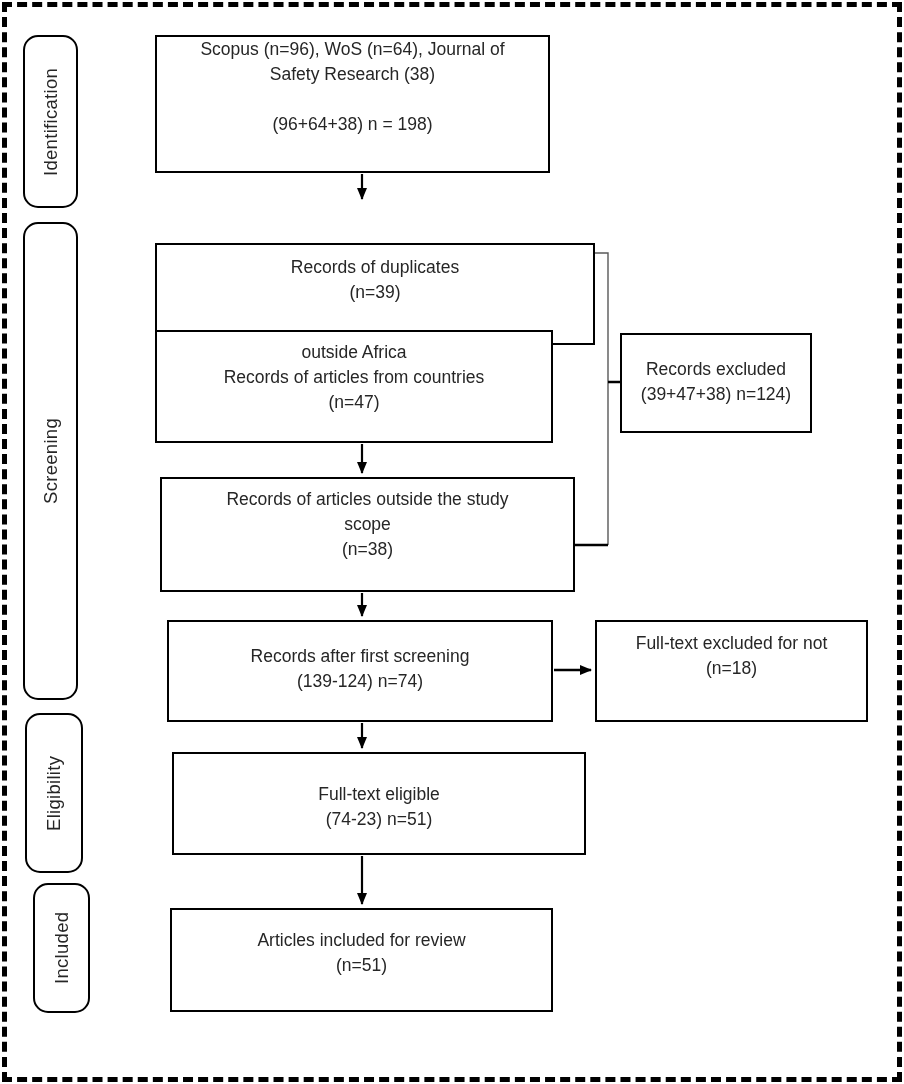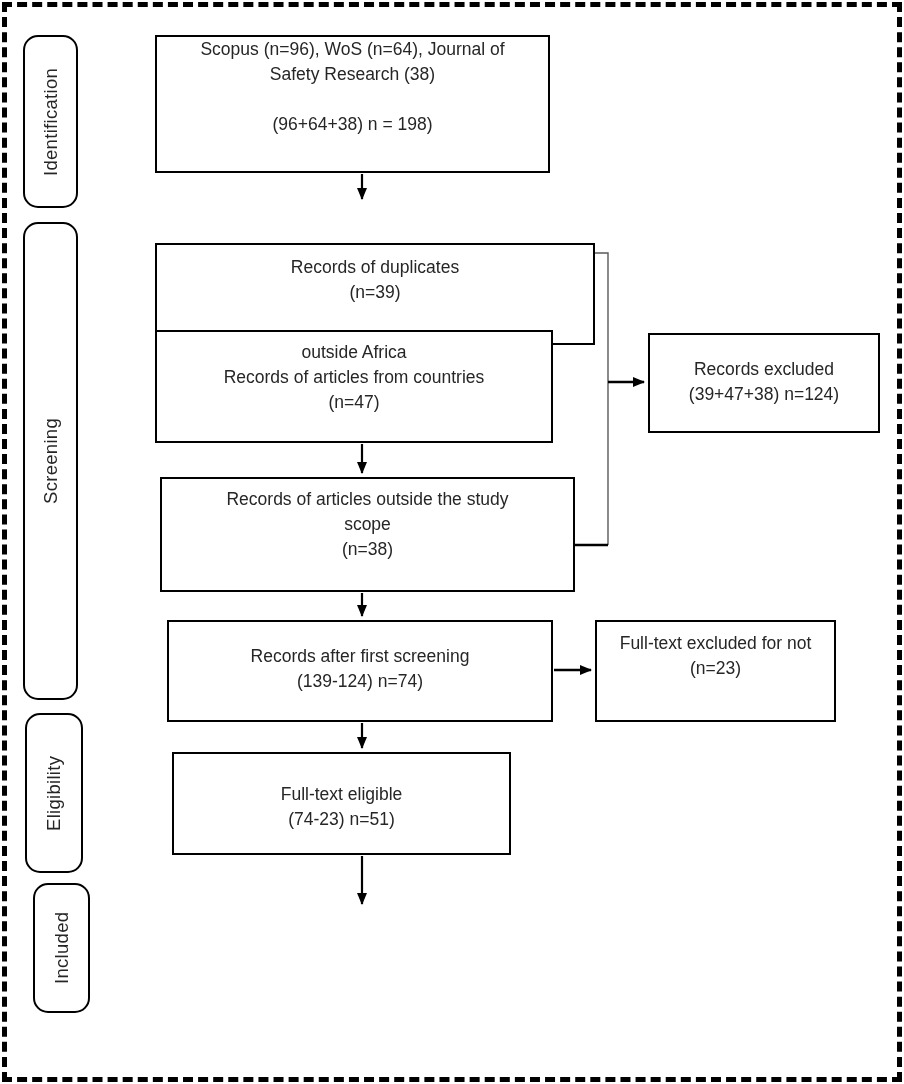--- a/index.html
+++ b/index.html
@@ -44,25 +44,25 @@
     font-size: 18.5px;
     letter-spacing: 0.3px;
     z-index: 2;
   }
   
   .b-sources        { left: 155px; top: 35px;  width: 395px; height: 138px; padding-top: 0; }
   .b-duplicates     { left: 155px; top: 203px; width: 440px; height: 102px; padding-top: 10px; margin-top: 40px; }
   .b-africa         { left: 155px; top: 330px; width: 398px; height: 113px; padding-top: 8px;  }
   .b-scope          { left: 160px; top: 477px; width: 415px; height: 115px; padding-top: 8px;  }
   .b-screening      { left: 167px; top: 620px; width: 386px; height: 102px; padding-top: 22px; }
-  .b-eligible       { left: 172px; top: 752px; width: 339px; height: 103px; padding-top: 28px; }
+  .b-eligible       { left: 172px; top: 752px; width: 414px; height: 103px; padding-top: 28px; }
   .b-review         { left: 170px; top: 908px; width: 383px; height: 104px; padding-top: 18px; }
   
-  .b-excluded       { left: 648px; top: 333px; width: 232px; height: 100px; padding-top: 22px; }
-  .b-ft-excluded    { left: 595px; top: 620px; width: 241px; height: 102px; padding-top: 9px;  }
+  .b-excluded       { left: 620px; top: 333px; width: 192px; height: 100px; padding-top: 22px; }
+  .b-ft-excluded    { left: 595px; top: 620px; width: 273px; height: 102px; padding-top: 9px;  }
   
   .s-identification { left: 23px; top: 35px;  width: 55px; height: 173px; }
   .s-screening      { left: 23px; top: 222px; width: 55px; height: 478px; }
   .s-eligibility    { left: 25px; top: 713px; width: 58px; height: 160px; }
   .s-included       { left: 33px; top: 883px; width: 57px; height: 130px; }
 </style>
 </head>
 <body>
 
 <div class="canvas">
@@ -129,24 +129,28 @@
   <div class="fbox b-screening">
     <div class="line">Records after first screening</div>
     <div class="line">(139-124) n=74)</div>
   </div>
 
   <div class="fbox b-eligible">
     <div class="line">Full-text eligible</div>
     <div class="line">(74-23) n=51)</div>
   </div>
 
+  <div class="fbox b-review">
+    <div class="line">Articles included for review</div>
+    <div class="line">(n=51)</div>
+  </div>
 
   <div class="fbox b-excluded">
     <div class="line">Records excluded</div>
     <div class="line">(39+47+38) n=124)</div>
   </div>
 
   <div class="fbox b-ft-excluded">
     <div class="line">Full-text excluded for not</div>
-    <div class="line">(n=23)</div>
+    <div class="line">(n=18)</div>
   </div>
 
 </div>
 
 </body></html>

